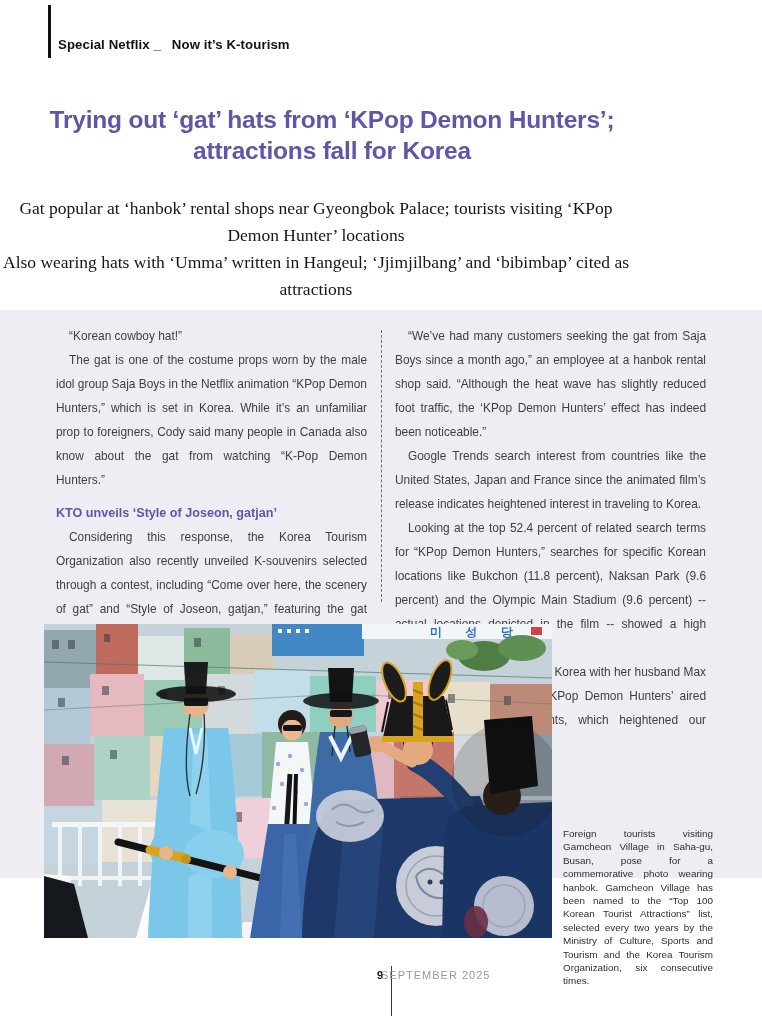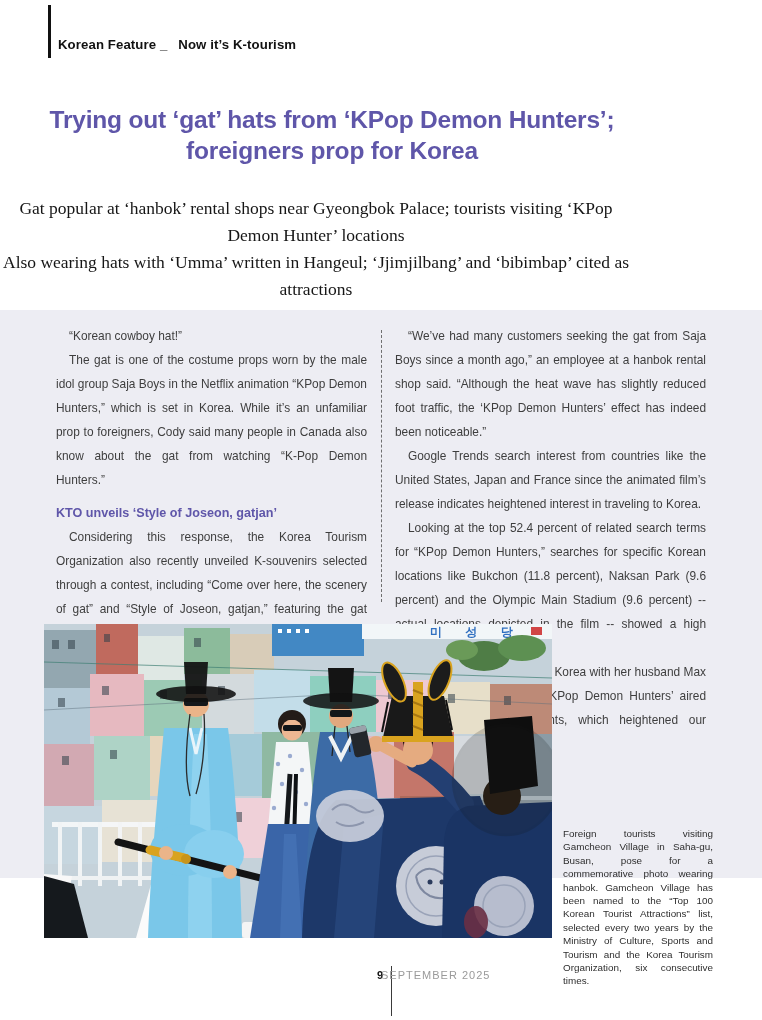--- a/index.html
+++ b/index.html
@@ -27,26 +27,26 @@
   .footer-rule{position:absolute;left:391px;top:966px;width:1px;height:50px;background:#3a3a3a;}
   .footer-issue{position:absolute;left:381px;top:969px;font-size:11px;color:#9a9a9a;letter-spacing:1px;}
 </style>
 </head>
 <body>
 
 <div class="page">
 
   <div class="kicker-bar"></div>
   <div class="kicker">
-    <span>Korean Feature _</span><span class="kr">Now it’s K-tourism</span>
+    <span>Special Netflix _</span><span class="kr">Now it’s K-tourism</span>
   </div>
 
   <h1 class="headline">
     <span>Trying out ‘gat’ hats from ‘KPop Demon Hunters’;</span><br>
-    <span>foreigners prop for Korea</span>
+    <span>attractions fall for Korea</span>
   </h1>
 
   <div class="deck">
     <div>Gat popular at ‘hanbok’ rental shops near Gyeongbok Palace; tourists visiting ‘KPop Demon Hunter’ locations</div>
     <div>Also wearing hats with ‘Umma’ written in Hangeul; ‘Jjimjilbang’ and ‘bibimbap’ cited as attractions</div>
   </div>
 
   <div class="panel">
 
     <div class="columns">

